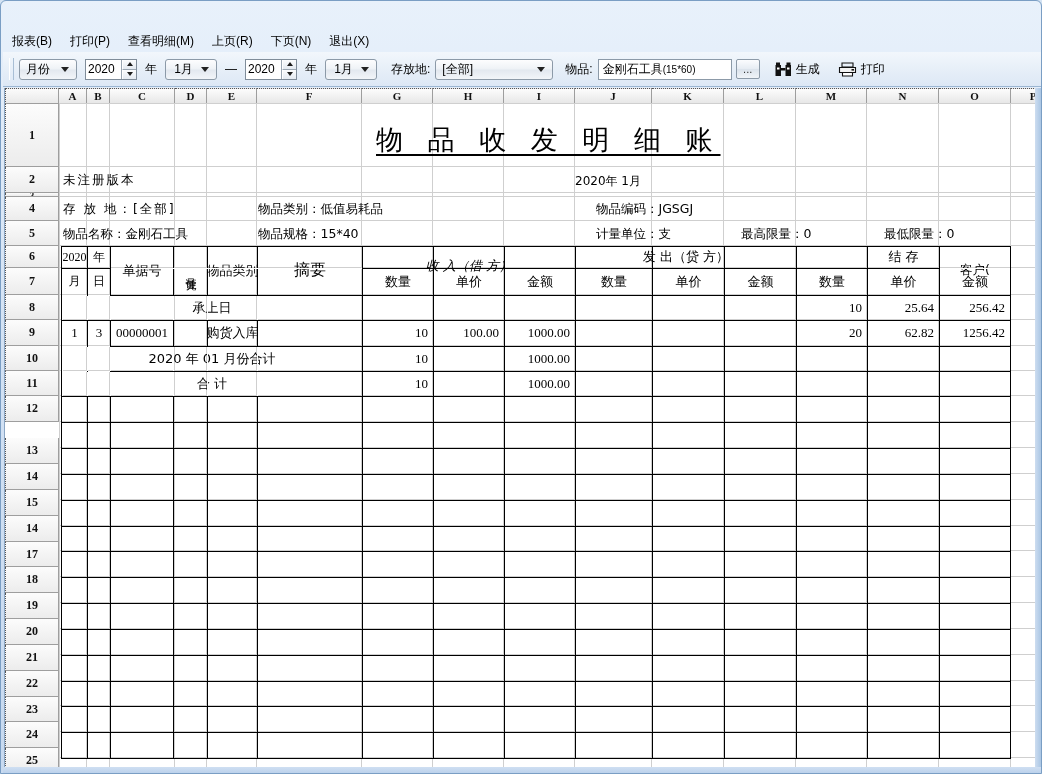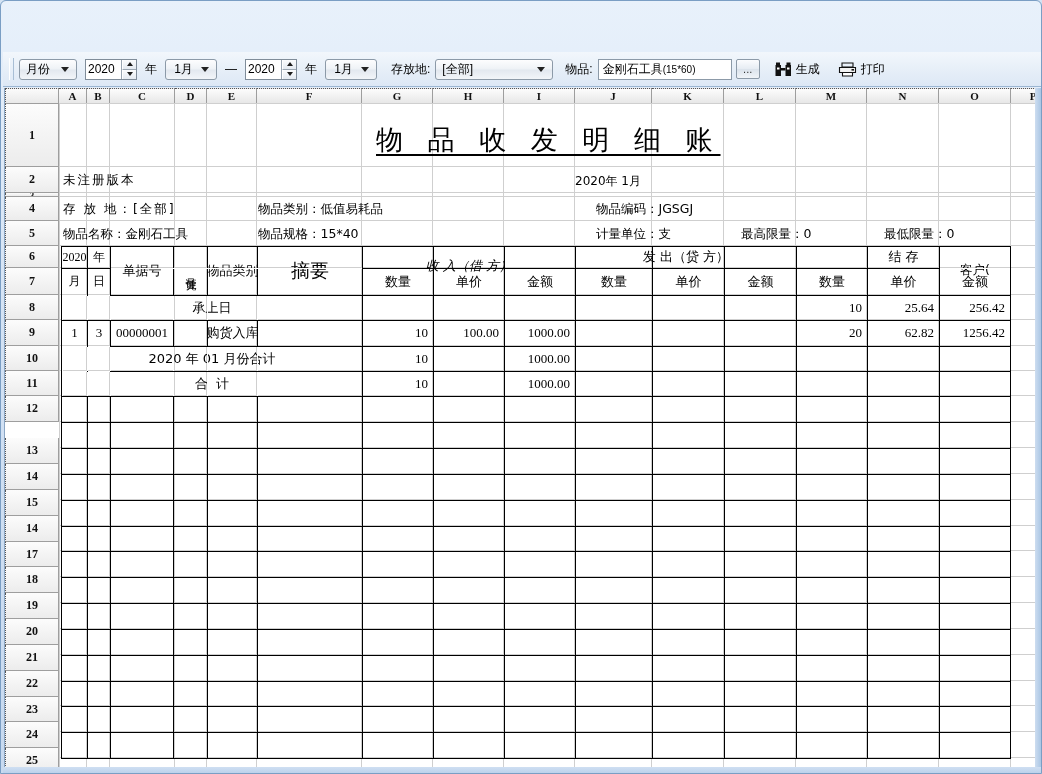--- a/index.html
+++ b/index.html
@@ -236,20 +236,28 @@
     position:absolute;left:2px;bottom:0;width:1038px;height:6px;
     background:linear-gradient(to bottom,#cfdff2,#bcd2ec);
   }
 </style>
 </head>
 <body>
 
 <div class="window">
 
 
+  <div class="menubar">
+    <div class="menu-item">报表(B)</div>
+    <div class="menu-item">打印(P)</div>
+    <div class="menu-item">查看明细(M)</div>
+    <div class="menu-item">上页(R)</div>
+    <div class="menu-item">下页(N)</div>
+    <div class="menu-item">退出(X)</div>
+  </div>
 
   <div class="toolbar">
     <div class="tb-grip"></div>
 
     <div class="combo" style="width:58px">
       <span class="cbtxt">月份</span>
       <span class="arrow"></span>
     </div>
     <div class="tb-gap"></div>
 
@@ -475,21 +483,21 @@
         <div class="tb-line" style="left: 56px; top: 670px; width: 950px; height: 1px;"></div>
         <div class="tcell c num" style="left: 57px; top: 158px; width: 25px; height: 22px; font-size: 12px;">2020</div>
         <div class="tcell c" style="left: 83px; top: 158px; width: 22px; height: 22px; font-size: 12px;">年</div>
         <div class="tcell c" style="left: 57px; top: 180px; width: 25px; height: 27px; font-size: 12px;">月</div>
         <div class="tcell c" style="left: 83px; top: 180px; width: 22px; height: 27px; font-size: 12px;">日</div>
         <div class="tcell c" style="left: 106px; top: 158px; width: 62px; height: 49px; font-size: 13px;">单据号</div>
         <div class="tcell c" style="left: 169px; top: 158px; width: 33px; height: 49px; font-size: 11px; justify-content: center;">
           <span class="vertical">凭证号</span>
         </div>
         <div class="tcell c" style="left: 203px; top: 158px; width: 49px; height: 49px; font-size: 13px;">物品类别</div>
-        <div class="tcell c" style="left: 253px; top: 158px; width: 104px; height: 49px; font-size: 19px;">摘要</div>
+        <div class="tcell c" style="left: 253px; top: 158px; width: 104px; height: 49px; font-size: 16px;">摘要</div>
         <div class="tcell c" style="left: 935px; top: 158px; width: 70px; height: 49px; font-size: 12.5px;">客户(</div>
         <div class="tcell c" style="left: 358px; top: 158px; width: 212px; height: 40px; font-size: 13px; font-style: italic;">收  入（借  方）</div>
         <div class="tcell c" style="left: 571px; top: 158px; width: 220px; height: 22px; font-size: 13px;">发  出（贷  方）</div>
         <div class="tcell c" style="left: 792px; top: 158px; width: 213px; height: 22px; font-size: 13px;">结      存</div>
         <div class="tcell c" style="left: 358px; top: 180px; width: 70px; height: 27px; font-size: 13px;">数量</div>
         <div class="tcell c" style="left: 429px; top: 180px; width: 70px; height: 27px; font-size: 13px;">单价</div>
         <div class="tcell c" style="left: 500px; top: 180px; width: 70px; height: 27px; font-size: 13px;">金额</div>
         <div class="tcell c" style="left: 571px; top: 180px; width: 76px; height: 27px; font-size: 13px;">数量</div>
         <div class="tcell c" style="left: 648px; top: 180px; width: 71px; height: 27px; font-size: 13px;">单价</div>
         <div class="tcell c" style="left: 720px; top: 180px; width: 71px; height: 27px; font-size: 13px;">金额</div>
@@ -547,21 +555,21 @@
         <div class="tcell r num" style="left: 358px; top: 258px; width: 70px; height: 25px; font-size: 13px;">10</div>
         <div class="tcell r num" style="left: 429px; top: 258px; width: 70px; height: 25px; font-size: 13px;"></div>
         <div class="tcell r num" style="left: 500px; top: 258px; width: 70px; height: 25px; font-size: 13px;">1000.00</div>
         <div class="tcell r num" style="left: 571px; top: 258px; width: 76px; height: 25px; font-size: 13px;"></div>
         <div class="tcell r num" style="left: 648px; top: 258px; width: 71px; height: 25px; font-size: 13px;"></div>
         <div class="tcell r num" style="left: 720px; top: 258px; width: 71px; height: 25px; font-size: 13px;"></div>
         <div class="tcell r num" style="left: 792px; top: 258px; width: 70px; height: 25px; font-size: 13px;"></div>
         <div class="tcell r num" style="left: 863px; top: 258px; width: 71px; height: 25px; font-size: 13px;"></div>
         <div class="tcell r num" style="left: 935px; top: 258px; width: 70px; height: 25px; font-size: 13px;"></div>
         <div class="tcell c" style="left: 935px; top: 258px; width: 70px; height: 25px; font-size: 13px;"></div>
-        <div class="tcell c" style="left: 57px; top: 283px; width: 300px; height: 25px; font-size: 13px; font-family: Liberation Mono, monospace;">合     计</div>
+        <div class="tcell c" style="left: 57px; top: 283px; width: 300px; height: 25px; font-size: 13px;">合     计</div>
         <div style="position: absolute; background: rgb(255, 255, 255); left: 57px; top: 283px; width: 25px; height: 1px;"></div>
         <div style="position: absolute; background: rgb(255, 255, 255); left: 83px; top: 283px; width: 22px; height: 1px;"></div>
         <div style="position: absolute; background: rgb(255, 255, 255); left: 57px; top: 284px; width: 1px; height: 24px;"></div>
         <div style="position: absolute; background: rgb(255, 255, 255); left: 82px; top: 284px; width: 1px; height: 24px;"></div>
         <div style="position: absolute; background: rgb(255, 255, 255); left: 105px; top: 284px; width: 1px; height: 24px;"></div>
         <div style="position: absolute; background: rgb(255, 255, 255); left: 168px; top: 284px; width: 1px; height: 24px;"></div>
         <div style="position: absolute; background: rgb(255, 255, 255); left: 202px; top: 284px; width: 1px; height: 24px;"></div>
         <div style="position: absolute; background: rgb(255, 255, 255); left: 252px; top: 284px; width: 1px; height: 24px;"></div>
         <div class="tb-line" style="left: 56px; top: 283px; width: 1px; height: 25px;"></div>
         <div class="tcell r num" style="left: 358px; top: 283px; width: 70px; height: 25px; font-size: 13px;">10</div>

